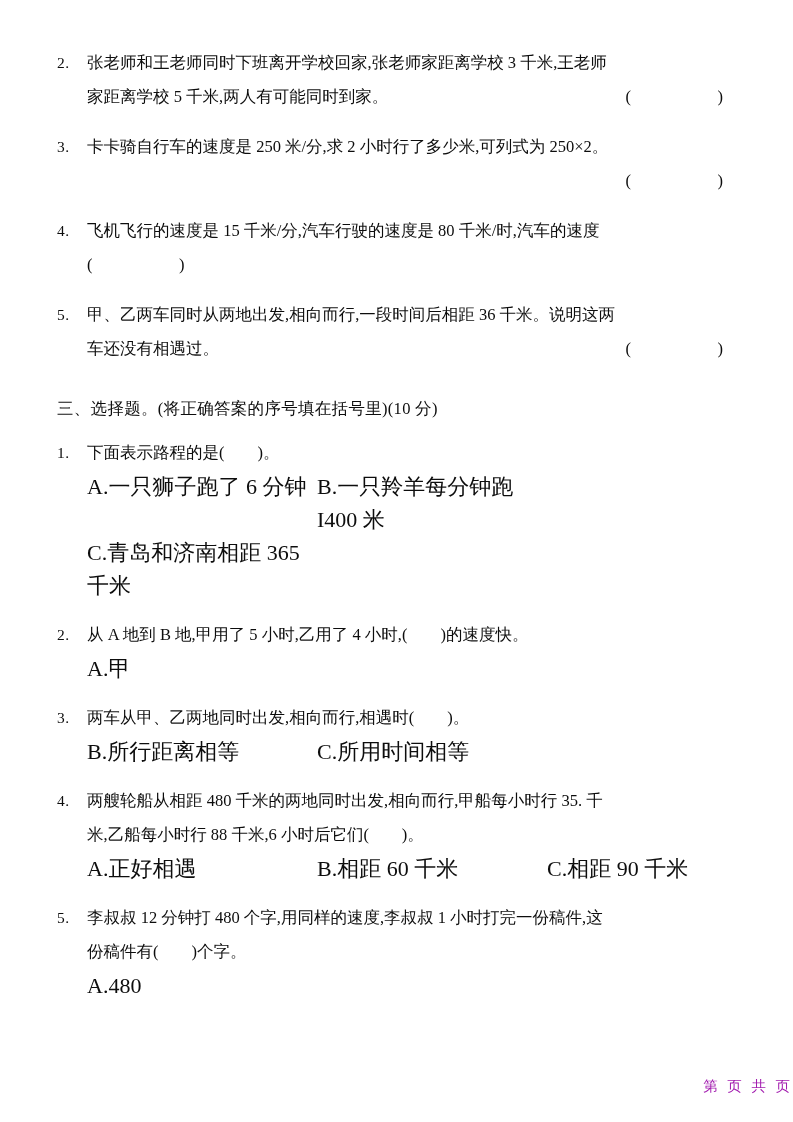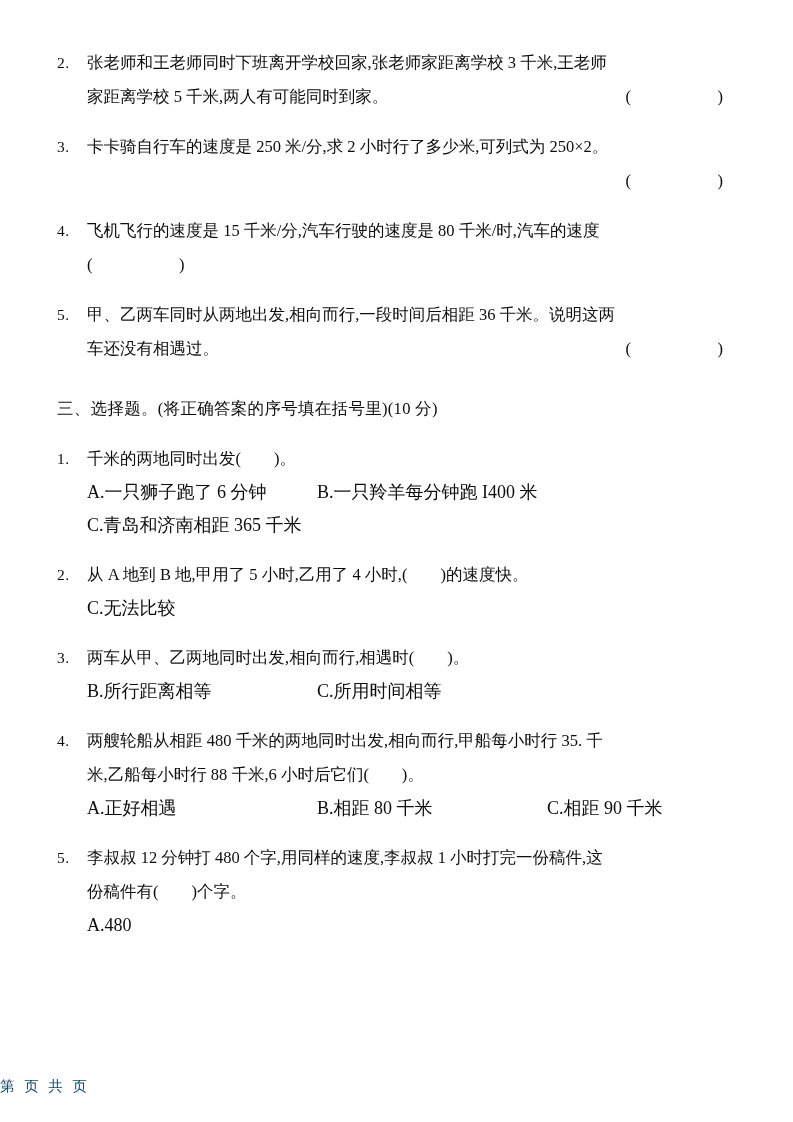--- a/index.html
+++ b/index.html
@@ -48,48 +48,48 @@
   .cont-line {
     padding-left: 30px;
     justify-content: space-between;
   }
 
   
   .section-head {
     font-size: 16.5px;
     line-height: 34px;
     margin-top: 26px;
-    margin-bottom: 16px;
+    margin-bottom: 10px;
     letter-spacing: 0.3px;
   }
 
   
   .choice-row {
     display: flex;
-    font-size: 18px;
+    font-size: 22px;
     line-height: 33px;
     padding-left: 30px;
   }
   .choice {
     flex: 0 0 auto;
   }
   .choice.c1 { width: 230px; }
   .choice.c2 { width: 230px; }
   .choice.c3 { width: 200px; }
 
   
   .footer {
     position: absolute;
     left: 0;
     right: 0;
     bottom: 26px;
-    text-align: left;
+    text-align: right;
     font-size: 14.5px;
     letter-spacing: 3px;
-    color: #0c4a6e;
+    color: #a21caf;
     font-family: "Liberation Serif", "DejaVu Serif", serif;
   }
   .tail-paren {
     letter-spacing: 14px;
   }
 </style>
 </head>
 <body>
 
 <div class="page">
@@ -136,38 +136,38 @@
         <span class="q-text">车还没有相遇过。</span>
         <span class="tail-paren">(    )</span>
       </div>
     </div>
 
     <div class="section-head">三、选择题。(将正确答案的序号填在括号里)(10 分)</div>
 
     <div class="q-block">
       <div class="q-line">
         <span class="q-num">1.</span>
-        <span class="q-text">千米的两地同时出发(        )。</span>
+        <span class="q-text">下面表示路程的是(        )。</span>
       </div>
       <div class="choice-row">
         <span class="choice c1">A.一只狮子跑了 6 分钟</span>
         <span class="choice c2">B.一只羚羊每分钟跑 I400 米</span>
       </div>
       <div class="choice-row">
         <span class="choice c1">C.青岛和济南相距 365 千米</span>
       </div>
     </div>
 
     <div class="q-block">
       <div class="q-line">
         <span class="q-num">2.</span>
         <span class="q-text">从 A 地到 B 地,甲用了 5 小时,乙用了 4 小时,(        )的速度快。</span>
       </div>
       <div class="choice-row">
-        <span class="choice c3">C.无法比较</span>
+        <span class="choice c1">A.甲</span>
       </div>
     </div>
 
     <div class="q-block">
       <div class="q-line">
         <span class="q-num">3.</span>
         <span class="q-text">两车从甲、乙两地同时出发,相向而行,相遇时(        )。</span>
       </div>
       <div class="choice-row">
         <span class="choice c2">B.所行距离相等</span>
@@ -178,21 +178,21 @@
     <div class="q-block">
       <div class="q-line">
         <span class="q-num">4.</span>
         <span class="q-text">两艘轮船从相距 480 千米的两地同时出发,相向而行,甲船每小时行 35. 千</span>
       </div>
       <div class="q-line cont-line">
         <span class="q-text">米,乙船每小时行 88 千米,6 小时后它们(        )。</span>
       </div>
       <div class="choice-row">
         <span class="choice c1">A.正好相遇</span>
-        <span class="choice c2">B.相距 80 千米</span>
+        <span class="choice c2">B.相距 60 千米</span>
         <span class="choice c3">C.相距 90 千米</span>
       </div>
     </div>
 
     <div class="q-block">
       <div class="q-line">
         <span class="q-num">5.</span>
         <span class="q-text">李叔叔 12 分钟打 480 个字,用同样的速度,李叔叔 1 小时打完一份稿件,这</span>
       </div>
       <div class="q-line cont-line">

